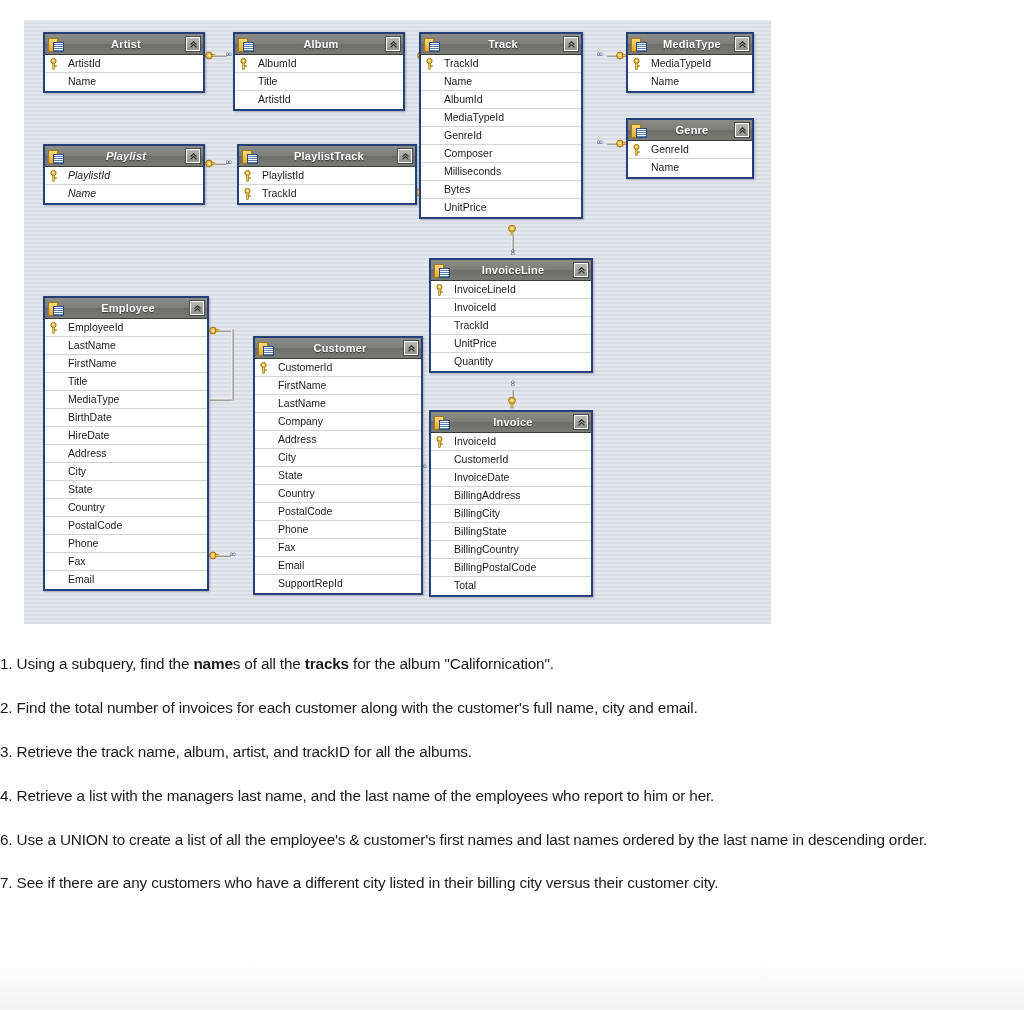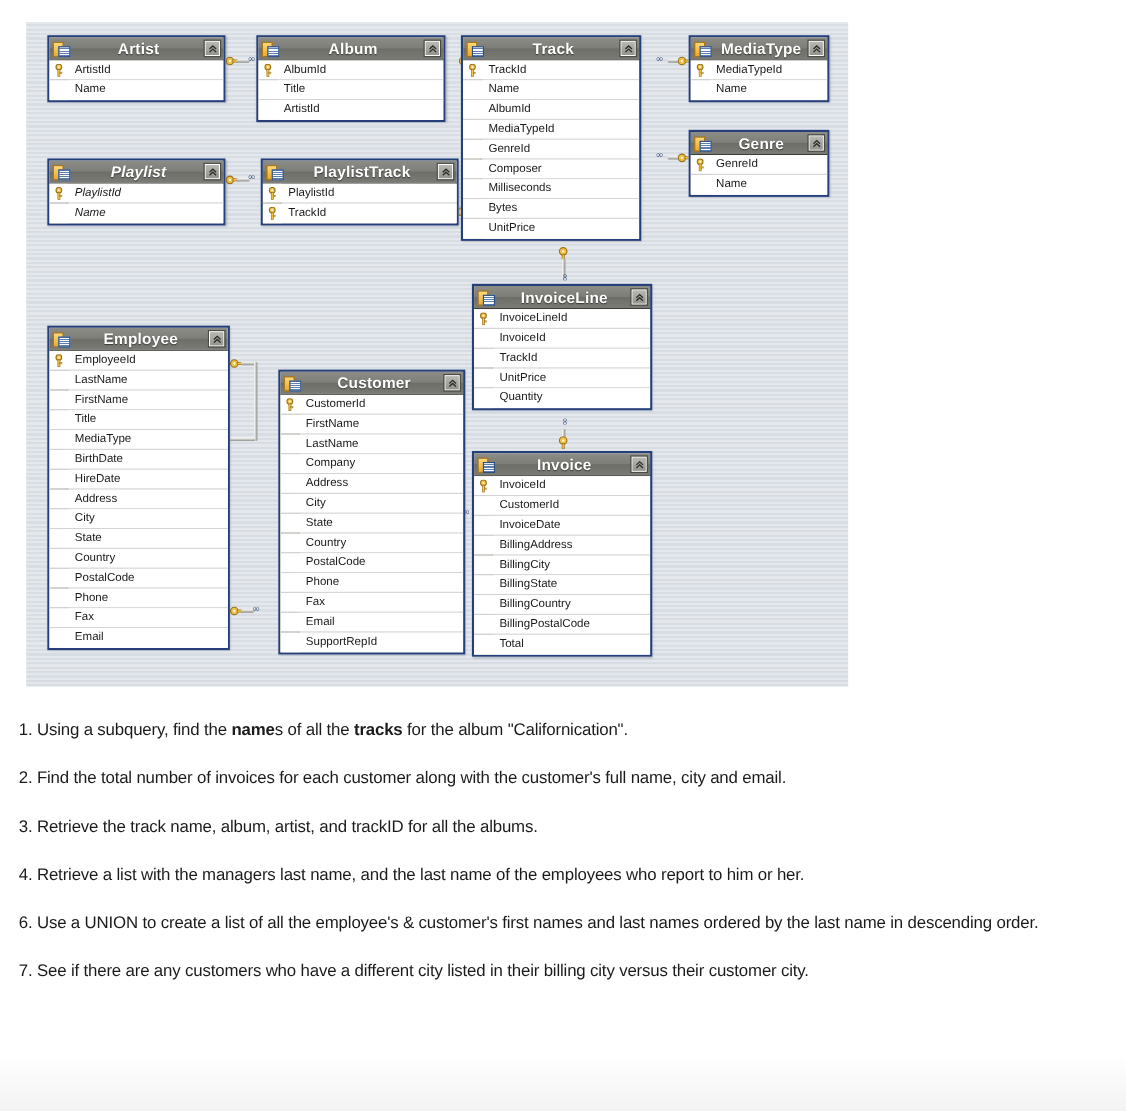--- a/index.html
+++ b/index.html
@@ -61,21 +61,21 @@
     width: 9px; height: 8px;
     background:
       repeating-linear-gradient(to bottom, #ffffff 0 1px, #5b7fb5 1px 2px),
       #8fb0d8;
     border: 1px solid #2d4e80;
   }
   .ent-title {
     flex: 1 1 auto;
     text-align: center;
     color: #ffffff;
-    font-size: 14px;
+    font-size: 11px;
     font-weight: bold;
     letter-spacing: .2px;
     text-shadow: 0 1px 1px rgba(0,0,0,.55);
     white-space: nowrap;
     padding-right: 14px;
   }
   .collapse-btn {
     position: absolute;
     right: 3px; top: 3px;
     width: 14px; height: 14px;
@@ -139,21 +139,21 @@
     letter-spacing: -1px;
     font-family: "DejaVu Sans", sans-serif;
   }
 
   
   #questions {
     position: absolute;
     left: 0; top: 640px;
     width: 1024px; height: 370px;
     background: linear-gradient(to bottom, #ffffff 0%, #ffffff 86%, #f3f3f3 100%);
-    padding: 14px 22px 0 17px;
+    padding: 14px 22px 0 0;
   }
   .q {
     font-size: 15.3px;
     line-height: 1.30;
     color: #1b1b1b;
     margin: 0 0 24px 0;
     font-family: "Liberation Sans", sans-serif;
     letter-spacing: -0.15px;
   }
   .q b { font-weight: bold; }

